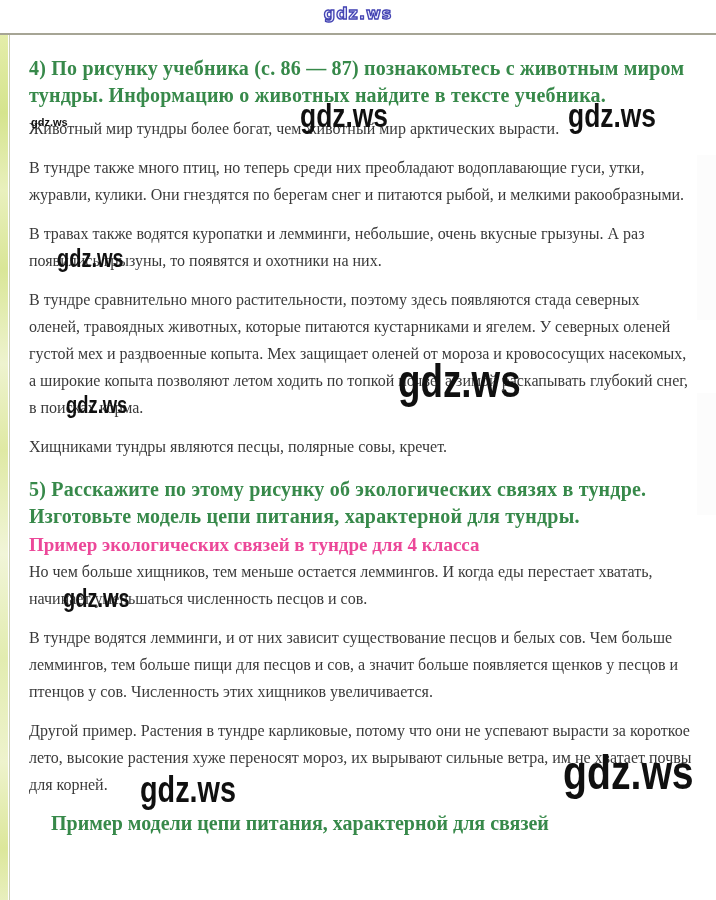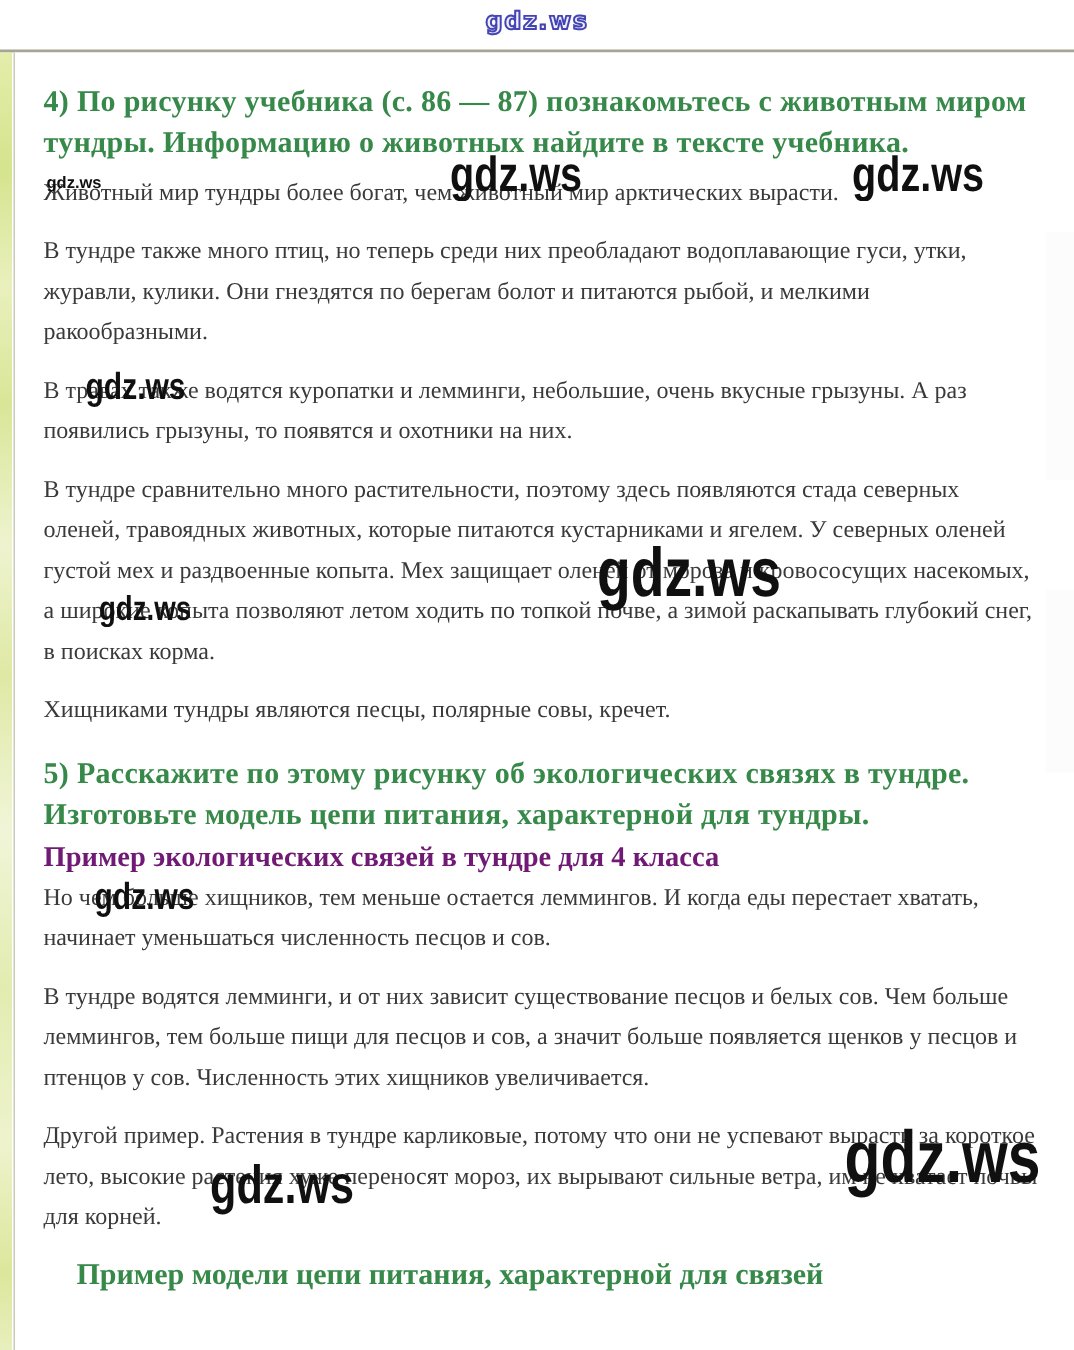--- a/index.html
+++ b/index.html
@@ -47,21 +47,21 @@
   h2.green{
     margin:0;
     font-size:20px;line-height:27px;font-weight:700;
     color:#37894a;
     letter-spacing:0.2px;
   }
   h2.q5{margin-top:14px;}
   h3.sub{
     margin:2px 0 0 0;
     font-size:19px;line-height:26px;font-weight:700;
-    color:#701a75;
+    color:#ec4899;
   }
   h3.cutoff{
     margin:6px 0 0 22px;
     font-size:20px;line-height:27px;font-weight:700;
     color:#37894a;
   }
   p.body{
     margin:0 0 12px 0;
     font-size:16px;line-height:27px;
     color:#3a3a3a;
@@ -104,21 +104,21 @@
   <span class="wm-blue">gdz.ws</span>
 </div>
 
 <div class="frame">
   <div class="edge-strip"></div>
 
   <div class="content">
     <h2 class="green">4) По рисунку учебника (с. 86 — 87) познакомьтесь с животным миром тундры. Информацию о животных найдите в тексте учебника.</h2>
 
     <p class="body first">Животный мир тундры более богат, чем животный мир арктических вырасти.</p>
-    <p class="body">В тундре также много птиц, но теперь среди них преобладают водоплавающие гуси, утки, журавли, кулики. Они гнездятся по берегам болот и питаются рыбой, и мелкими ракообразными.</p>
+    <p class="body">В тундре также много птиц, но теперь среди них преобладают водоплавающие гуси, утки, журавли, кулики. Они гнездятся по берегам снег и питаются рыбой, и мелкими ракообразными.</p>
     <p class="body">В травах также водятся куропатки и лемминги, небольшие, очень вкусные грызуны. А раз появились грызуны, то появятся и охотники на них.</p>
     <p class="body">В тундре сравнительно много растительности, поэтому здесь появляются стада северных оленей, травоядных животных, которые питаются кустарниками и ягелем. У северных оленей густой мех и раздвоенные копыта. Мех защищает оленей от мороза и кровососущих насекомых, а широкие копыта позволяют летом ходить по топкой почве, а зимой раскапывать глубокий снег, в поисках корма.</p>
     <p class="body last1">Хищниками тундры являются песцы, полярные совы, кречет.</p>
 
     <h2 class="green q5">5) Расскажите по этому рисунку об экологических связях в тундре. Изготовьте модель цепи питания, характерной для тундры.</h2>
     <h3 class="sub">Пример экологических связей в тундре для 4 класса</h3>
 
     <p class="body">Но чем больше хищников, тем меньше остается леммингов. И когда еды перестает хватать, начинает уменьшаться численность песцов и сов.</p>
     <p class="body lead-in">В тундре водятся лемминги, и от них зависит существование песцов и белых сов. Чем больше леммингов, тем больше пищи для песцов и сов, а значит больше появляется щенков у песцов и птенцов у сов. Численность этих хищников увеличивается.</p>
     <p class="body">Другой пример. Растения в тундре карликовые, потому что они не успевают вырасти за короткое лето, высокие растения хуже переносят мороз, их вырывают сильные ветра, им не хватает почвы для корней.</p>

